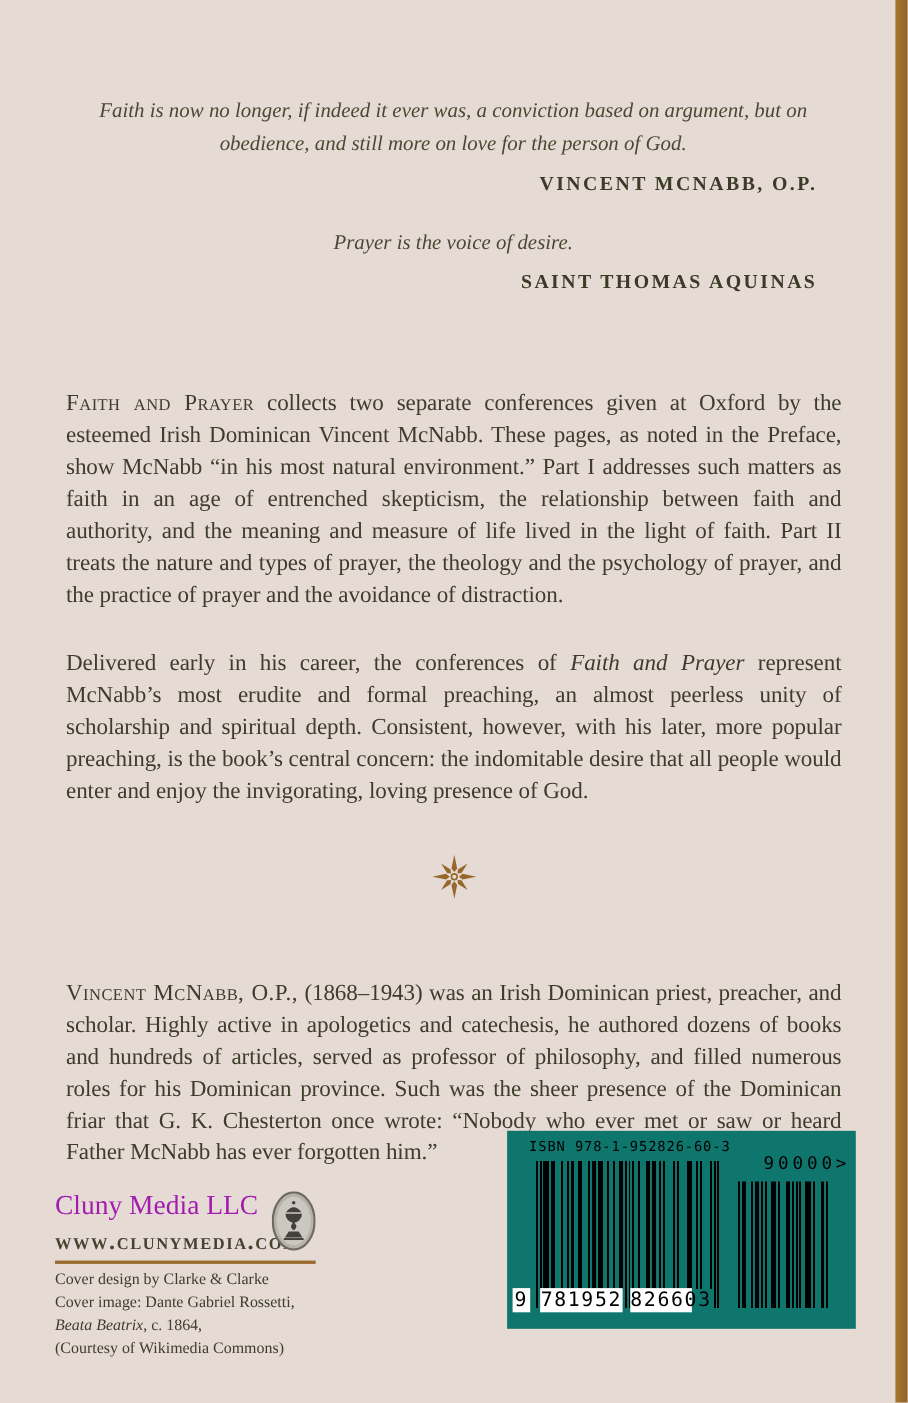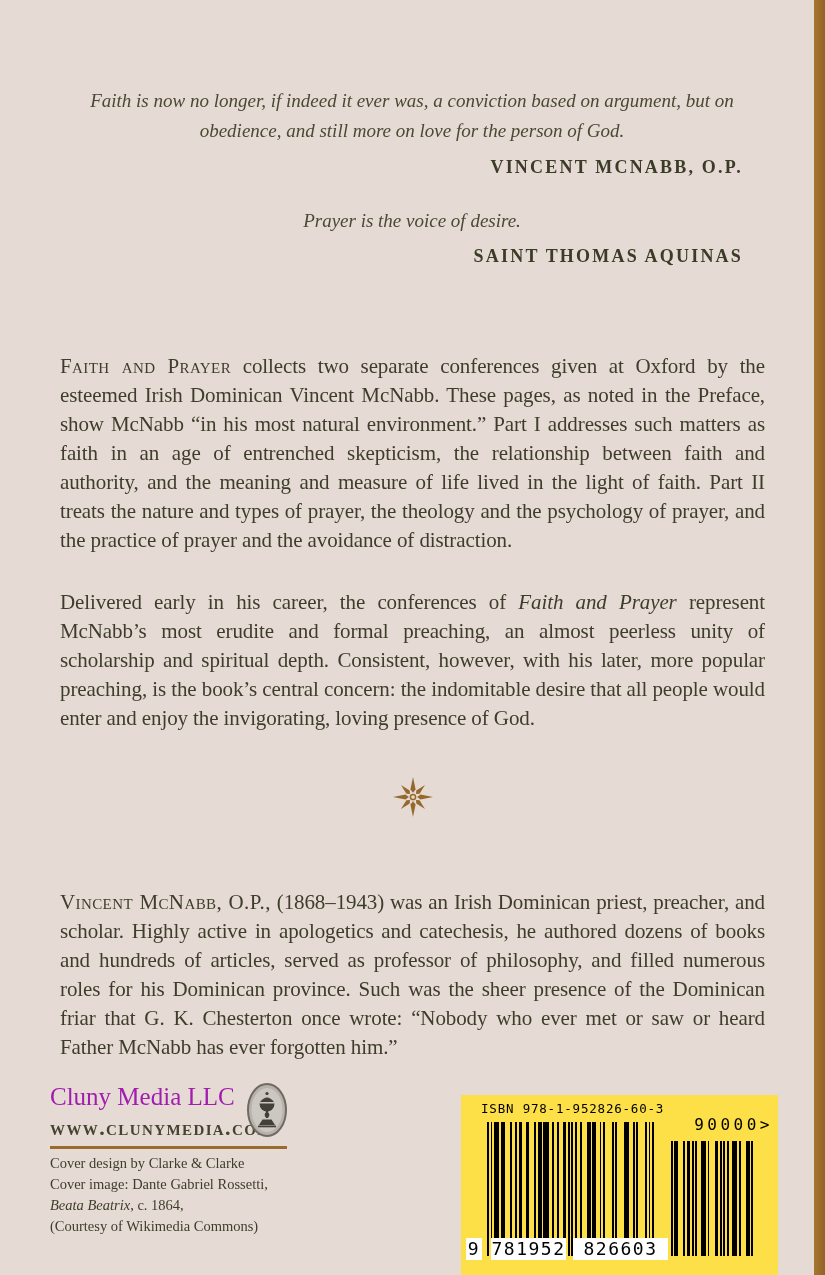--- a/index.html
+++ b/index.html
@@ -58,38 +58,38 @@
     position:absolute;left:50px;top:1146px;width:237px;height:3px;
     background:#9a6b2e;
   }
   .credits{
     position:absolute;left:50px;top:1153px;margin:0;width:280px;
     font-size:14.5px;line-height:21px;color:#3e3d2b;
   }
   .credits i{font-style:italic;}
   
   .barcode-box{
-    position:absolute;left:461px;top:1095px;width:317px;height:180px;
-    background:#fde047;
+    position:absolute;left:461px;top:1028px;width:317px;height:180px;
+    background:#0f766e;
   }
   .isbn-label{
     position:absolute;left:20px;top:6px;width:180px;margin:0;
     font-family:"DejaVu Sans Mono", monospace;font-size:12.5px;
     letter-spacing:0.8px;color:#000;text-align:center;white-space:nowrap;
   }
   .bc-main{position:absolute;left:26px;top:27px;width:167px;height:134px;}
   .bc-supp{position:absolute;left:208px;top:46px;width:84px;height:115px;}
   .bc-num{
     position:absolute;font-family:"DejaVu Sans Mono", monospace;
     font-size:18px;letter-spacing:1.5px;color:#000;background:#ffffff;
     text-align:center;line-height:22px;white-space:nowrap;
   }
   .bc-num-lead{left:-21px;top:116px;width:16px;}
   .bc-num-g1{left:4px;top:116px;width:75px;}
-  .bc-num-g2{left:86px;top:116px;width:95px;}
+  .bc-num-g2{left:86px;top:116px;width:56px;}
   .supp-label{
     position:absolute;left:206px;top:20px;width:106px;margin:0;
     font-family:"DejaVu Sans Mono", monospace;font-size:16px;
     letter-spacing:3.5px;color:#000;text-align:right;white-space:nowrap;
   }
 </style>
 </head>
 <body>
 
 <div class="spine-stripe"></div>

